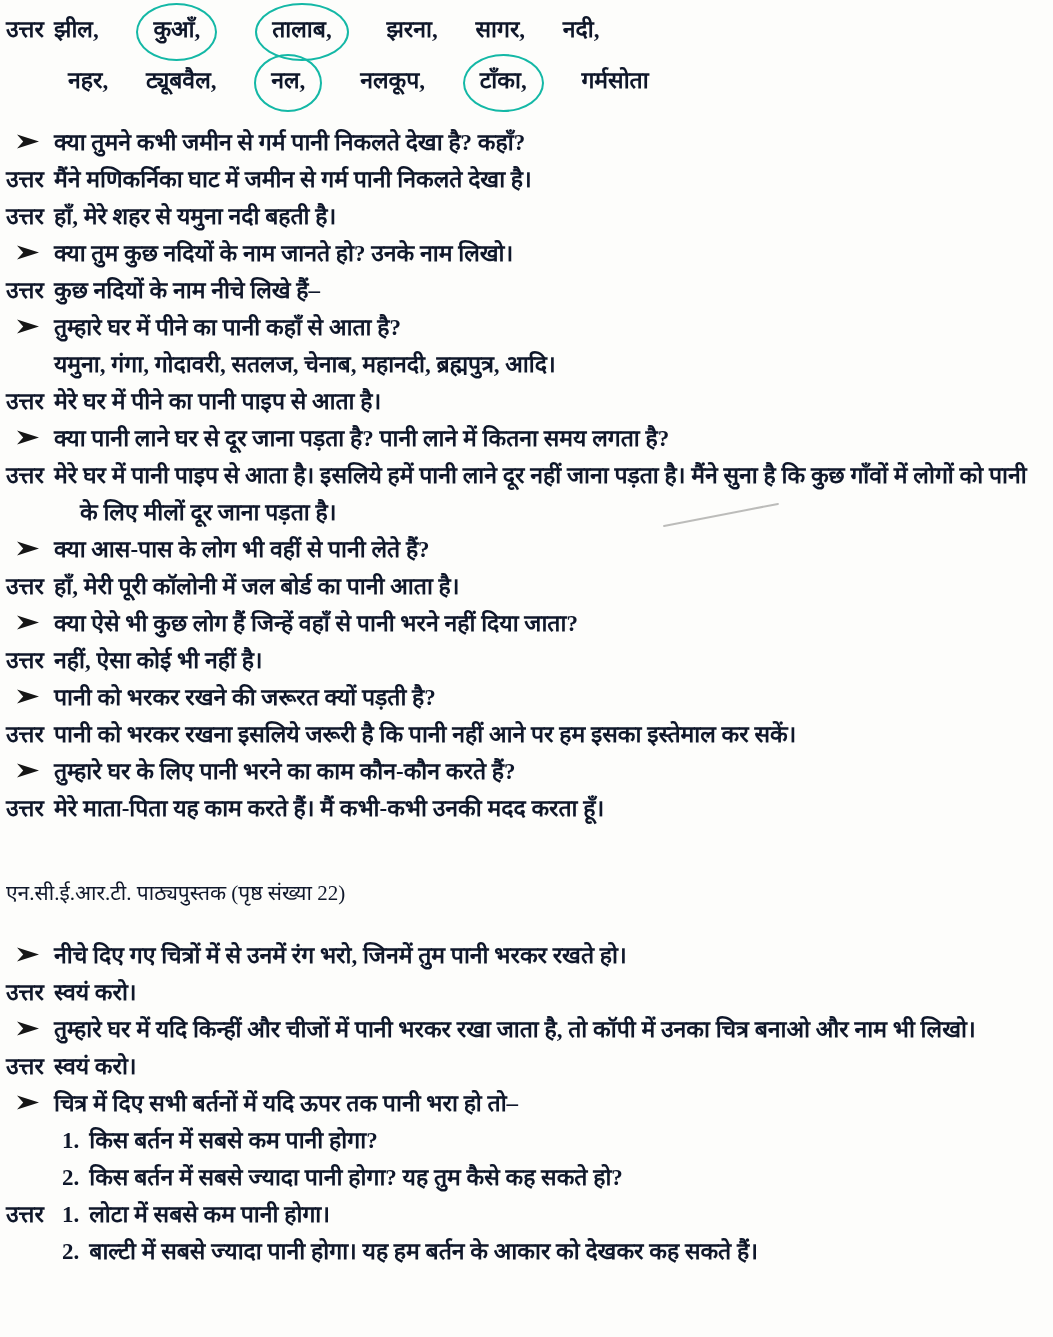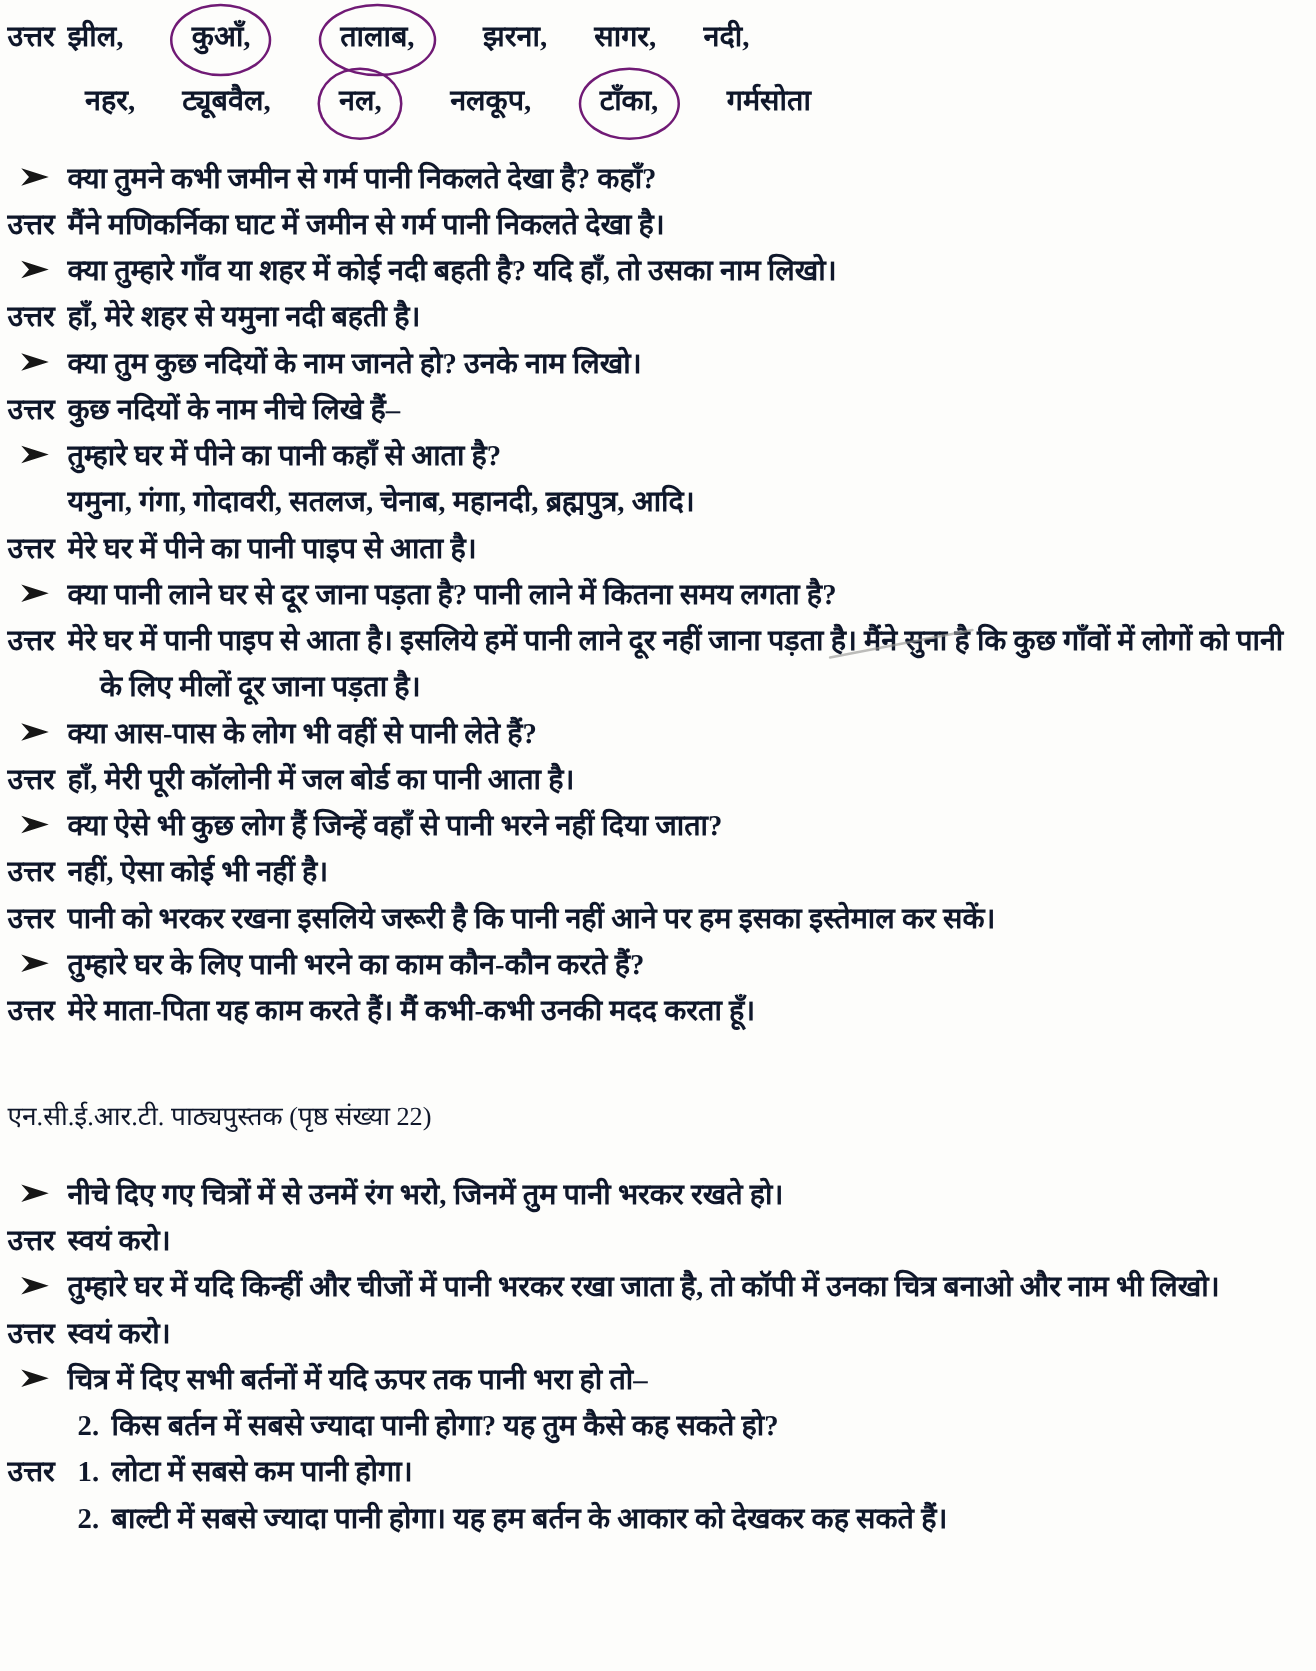--- a/index.html
+++ b/index.html
@@ -14,21 +14,21 @@
   .marker.arrow { padding-left:12px; padding-top:9px; }
   .marker.label { font-weight:700; padding-left:2px; }
   .text { flex:1; padding-left:26px; text-indent:-26px; }
   .q { font-weight:700; }
   .a { font-weight:600; }
   .num { margin-right:10px; margin-left:8px; }
   .wordlist { line-height:48px; }
   .wordlist .text { padding-left:0; text-indent:0; }
   .word { display:inline-block; margin-right:32px; font-weight:700;text-align:center; }
   .circled {
-    border:2px solid #701a75; border-radius:50%;
+    border:2px solid #14b8a6; border-radius:50%;
     padding:1px 15px 5px; margin-top:-4px; margin-bottom:-4px;
   }
   .line2-indent { margin-left:14px; }
   .wordlist-block { margin-bottom:16px; }
   .heading {
     font-size:21px; font-weight:400; margin:46px 0 24px 2px; line-height:40px;
   }
   .note {
     font-style:italic; font-weight:600; text-align:center;
     width:72%; margin:0 0 0 60px; line-height:40px; font-size:22px;
@@ -76,28 +76,20 @@
         </svg>
       </span>
     <div class="text q">क्या तुमने कभी जमीन से गर्म पानी निकलते देखा है? कहाँ?</div>
   </div>
   <div class="row">
     <span class="marker label">उत्तर</span>
     <div class="text a">मैंने मणिकर्निका घाट में जमीन से गर्म पानी निकलते देखा है।</div>
   </div>
 
   <div class="row">
-    <span class="marker arrow">
-        <svg class="arr" width="24" height="17" viewBox="0 0 24 17">
-          <path d="M1 1.5 L23 8.5 L1 15.5 L7.2 8.5 Z" fill="#161616"></path>
-        </svg>
-      </span>
-    <div class="text q">क्या तुम्हारे गाँव या शहर में कोई नदी बहती है? यदि हाँ, तो उसका नाम लिखो।</div>
-  </div>
-  <div class="row">
     <span class="marker label">उत्तर</span>
     <div class="text a">हाँ, मेरे शहर से यमुना नदी बहती है।</div>
   </div>
 
   <div class="row">
     <span class="marker arrow">
         <svg class="arr" width="24" height="17" viewBox="0 0 24 17">
           <path d="M1 1.5 L23 8.5 L1 15.5 L7.2 8.5 Z" fill="#161616"></path>
         </svg>
       </span>
@@ -158,20 +150,28 @@
         </svg>
       </span>
     <div class="text q">क्या ऐसे भी कुछ लोग हैं जिन्हें वहाँ से पानी भरने नहीं दिया जाता?</div>
   </div>
   <div class="row">
     <span class="marker label">उत्तर</span>
     <div class="text a">नहीं, ऐसा कोई भी नहीं है।</div>
   </div>
 
   <div class="row">
+    <span class="marker arrow">
+        <svg class="arr" width="24" height="17" viewBox="0 0 24 17">
+          <path d="M1 1.5 L23 8.5 L1 15.5 L7.2 8.5 Z" fill="#161616"></path>
+        </svg>
+      </span>
+    <div class="text q">पानी को भरकर रखने की जरूरत क्यों पड़ती है?</div>
+  </div>
+  <div class="row">
     <span class="marker label">उत्तर</span>
     <div class="text a">पानी को भरकर रखना इसलिये जरूरी है कि पानी नहीं आने पर हम इसका इस्तेमाल कर सकें।</div>
   </div>
 
   <div class="row">
     <span class="marker arrow">
         <svg class="arr" width="24" height="17" viewBox="0 0 24 17">
           <path d="M1 1.5 L23 8.5 L1 15.5 L7.2 8.5 Z" fill="#161616"></path>
         </svg>
       </span>
@@ -212,20 +212,24 @@
     <div class="text a">स्वयं करो।</div>
   </div>
 
   <div class="row">
     <span class="marker arrow">
         <svg class="arr" width="24" height="17" viewBox="0 0 24 17">
           <path d="M1 1.5 L23 8.5 L1 15.5 L7.2 8.5 Z" fill="#161616"></path>
         </svg>
       </span>
     <div class="text q">चित्र में दिए सभी बर्तनों में यदि ऊपर तक पानी भरा हो तो–</div>
+  </div>
+  <div class="row">
+    <span class="marker"></span>
+    <div class="text q"><span class="num">1.</span><span>किस बर्तन में सबसे कम पानी होगा?</span></div>
   </div>
   <div class="row">
     <span class="marker"></span>
     <div class="text q"><span class="num">2.</span><span>किस बर्तन में सबसे ज्यादा पानी होगा? यह तुम कैसे कह सकते हो?</span></div>
   </div>
   <div class="row">
     <span class="marker label">उत्तर</span>
     <div class="text a"><span class="num">1.</span><span>लोटा में सबसे कम पानी होगा।</span></div>
   </div>
   <div class="row">

